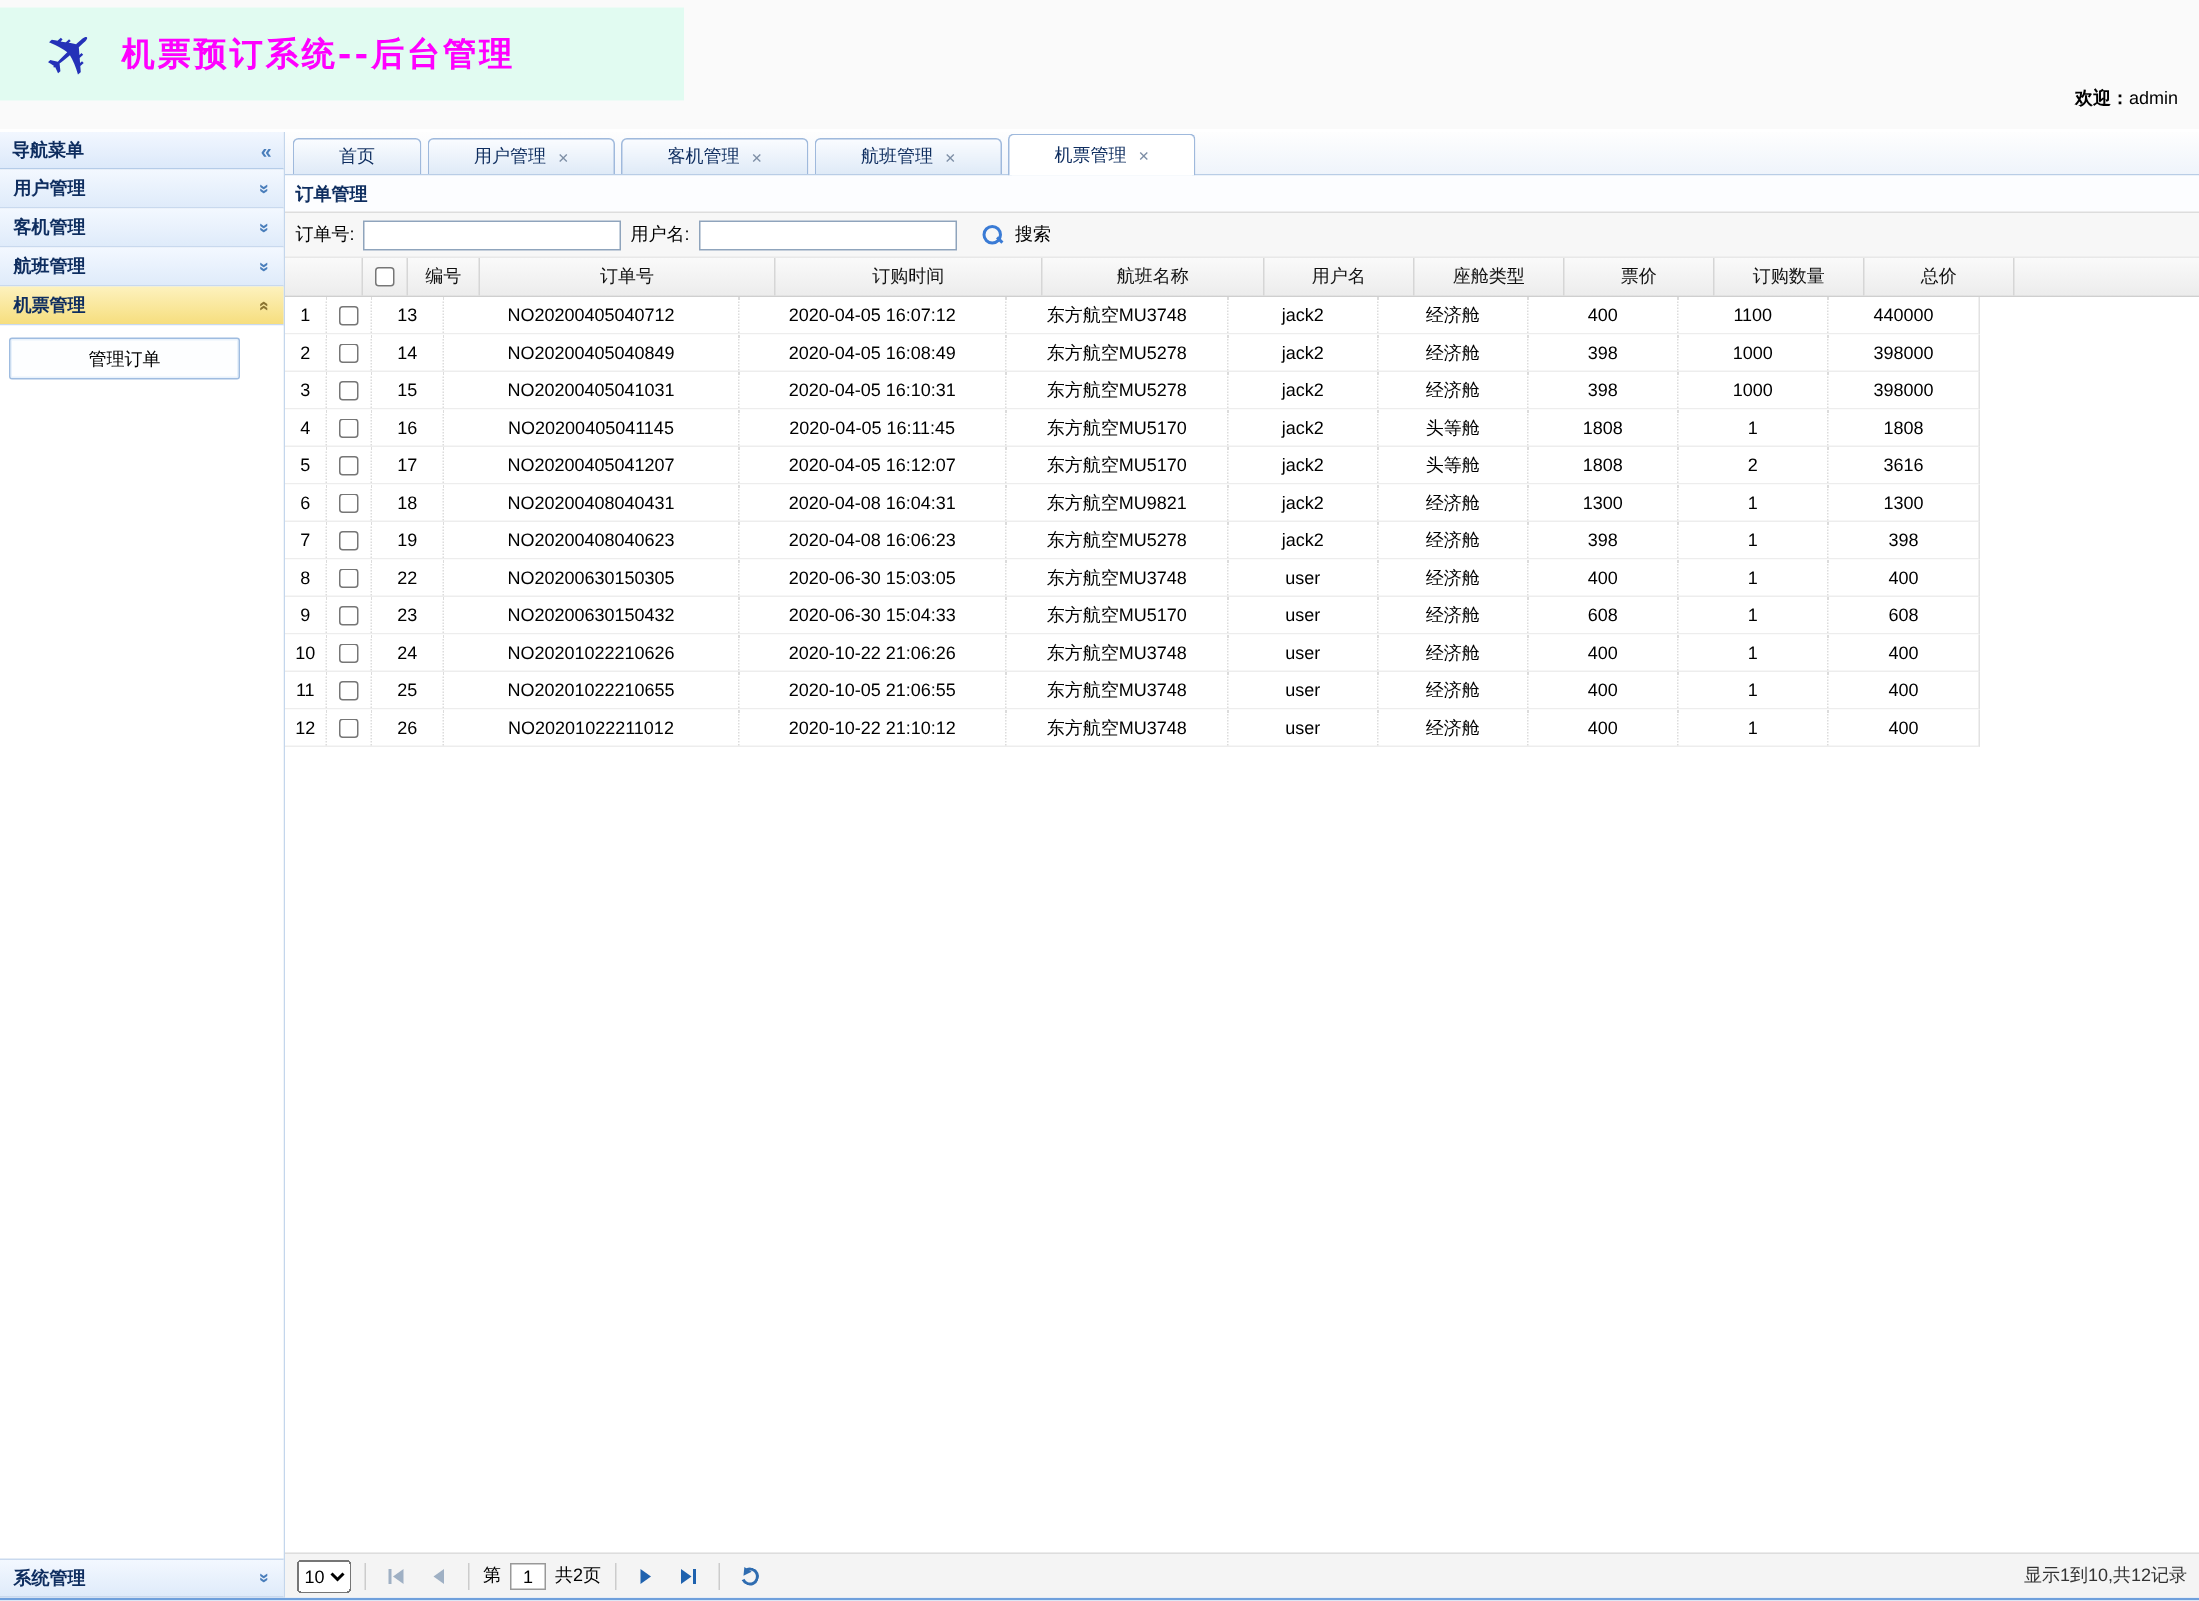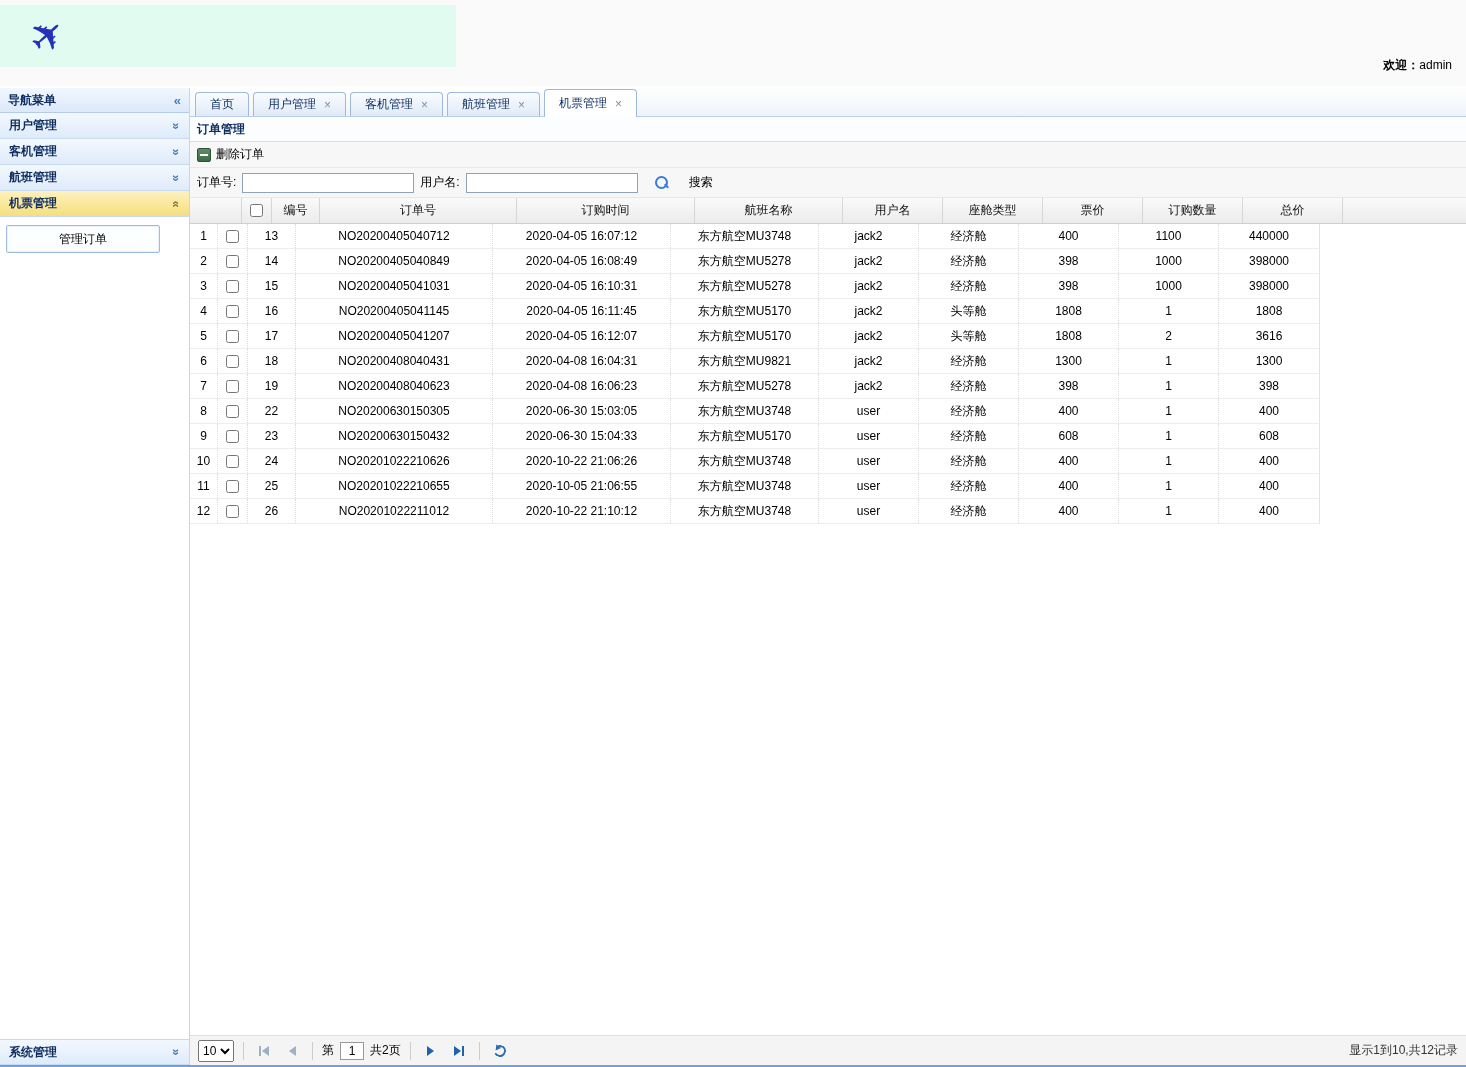--- a/index.html
+++ b/index.html
@@ -44,21 +44,21 @@
               justify-content:center; border:1px solid #9FBCE0; border-radius:2px;
               background:#FDFEFF; box-shadow:inset 0 0 0 1px #E9F2FC; cursor:pointer; }
   .side-bottom { border-top:1px solid #C9D9EE; }
 
   
   .main { flex:1; min-width:0; display:flex; flex-direction:column; background:#fff; }
 
   .tabstrip { height:29px; flex:none; background:linear-gradient(#FEFEFE,#EFF4FB);
               border-bottom:1px solid #B9CDE6; display:flex; align-items:flex-end;
               padding-left:5px; gap:4px; }
-  .tab { height:24px; display:flex; align-items:center; padding:0 14px;
+  .tab { height:24px; display:flex; align-items:center; padding:0 30px;
          border:1px solid #9FB9DC; border-bottom:none; border-radius:4px 4px 0 0;
          background:linear-gradient(#FAFCFF,#DFEAF7); color:#0E2D5F; cursor:pointer;
          white-space:nowrap; }
   .tab.active { height:28px; background:#fff; margin-bottom:-1px; z-index:2; }
   .tab .close-icon { margin-left:8px; color:#7E8FA6; font-size:12px; line-height:1; }
 
   .panel-title { height:25px; flex:none; display:flex; align-items:center;
                  padding-left:7px; font-weight:bold; color:#0E2D5F;
                  background:#FCFDFF; border-bottom:1px solid #DDDDDD; }
 
@@ -68,21 +68,21 @@
   .delete-order-icon { width:14px; height:14px; border-radius:2px;
              background:linear-gradient(#5B8F60,#3C6B44); border:1px solid #2F4F38;
              position:relative; }
   .delete-order-icon::after { content:''; position:absolute; left:2px; top:5px;
              width:8px; height:2px; background:#fff; }
 
   .searchbar { height:30px; flex:none; display:flex; align-items:center; gap:6px;
                padding-left:7px; background:#F7F7F7; border-bottom:1px solid #E8E8E8; }
   .searchbar input[type=text] { width:172px; height:20px; border:1px solid #8FA4BC;
                padding:0 3px; font-size:12px; font-family:inherit; }
-  .search-btn { display:flex; align-items:center; gap:20px; margin-left:10px; cursor:pointer; }
+  .search-btn { display:flex; align-items:center; gap:8px; margin-left:10px; cursor:pointer; }
   .search-icon { position:relative; width:15px; height:15px; display:inline-block; }
   .search-icon::before { content:''; position:absolute; left:1px; top:1px; width:9px;
                height:9px; border:2px solid #3A7BD5; border-radius:50%; }
   .search-icon::after { content:''; position:absolute; left:10px; top:10px; width:5px;
                height:2px; background:#3A7BD5; transform:rotate(45deg); }
 
   
   .grid { flex:1; overflow:hidden; }
   .grid-header { display:flex; height:26px; background:linear-gradient(#FAFAFA,#ECECEC);
                  border-bottom:1px solid #CFCFCF;padding-left:24px; }
@@ -121,20 +121,21 @@
                   border:3px solid transparent; border-right:5px solid #2F6CB0;
                   transform:rotate(45deg); }
   .summary { margin-left:auto; color:#333; }
 </style>
 </head>
 <body>
 
 <div class="header">
   <div class="banner">
     <span class="plane-icon">✈</span>
+    <span class="app-title">机票预订系统--后台管理</span>
   </div>
   <div class="welcome">
     <span class="w-label">欢迎：</span><span>admin</span>
   </div>
 </div>
 
 <div class="layout">
 
   <div class="sidebar">
     <div class="side-title">
@@ -185,26 +186,20 @@
         <span class="close-icon">×</span>
       </div>
       <div class="tab active">
         <span>机票管理</span>
         <span class="close-icon">×</span>
       </div>
     </div>
 
     <div class="panel-title">订单管理</div>
 
-    <div class="toolbar">
-      <div class="toolbar-button">
-        <span class="delete-order-icon"></span>
-        <span>删除订单</span>
-      </div>
-    </div>
 
     <div class="searchbar">
       <span>订单号:</span>
       <input type="text" value="" style="">
       <span>用户名:</span>
       <input type="text" value="" style="">
       <div class="search-btn">
         <span class="search-icon"></span>
         <span>搜索</span>
       </div>

